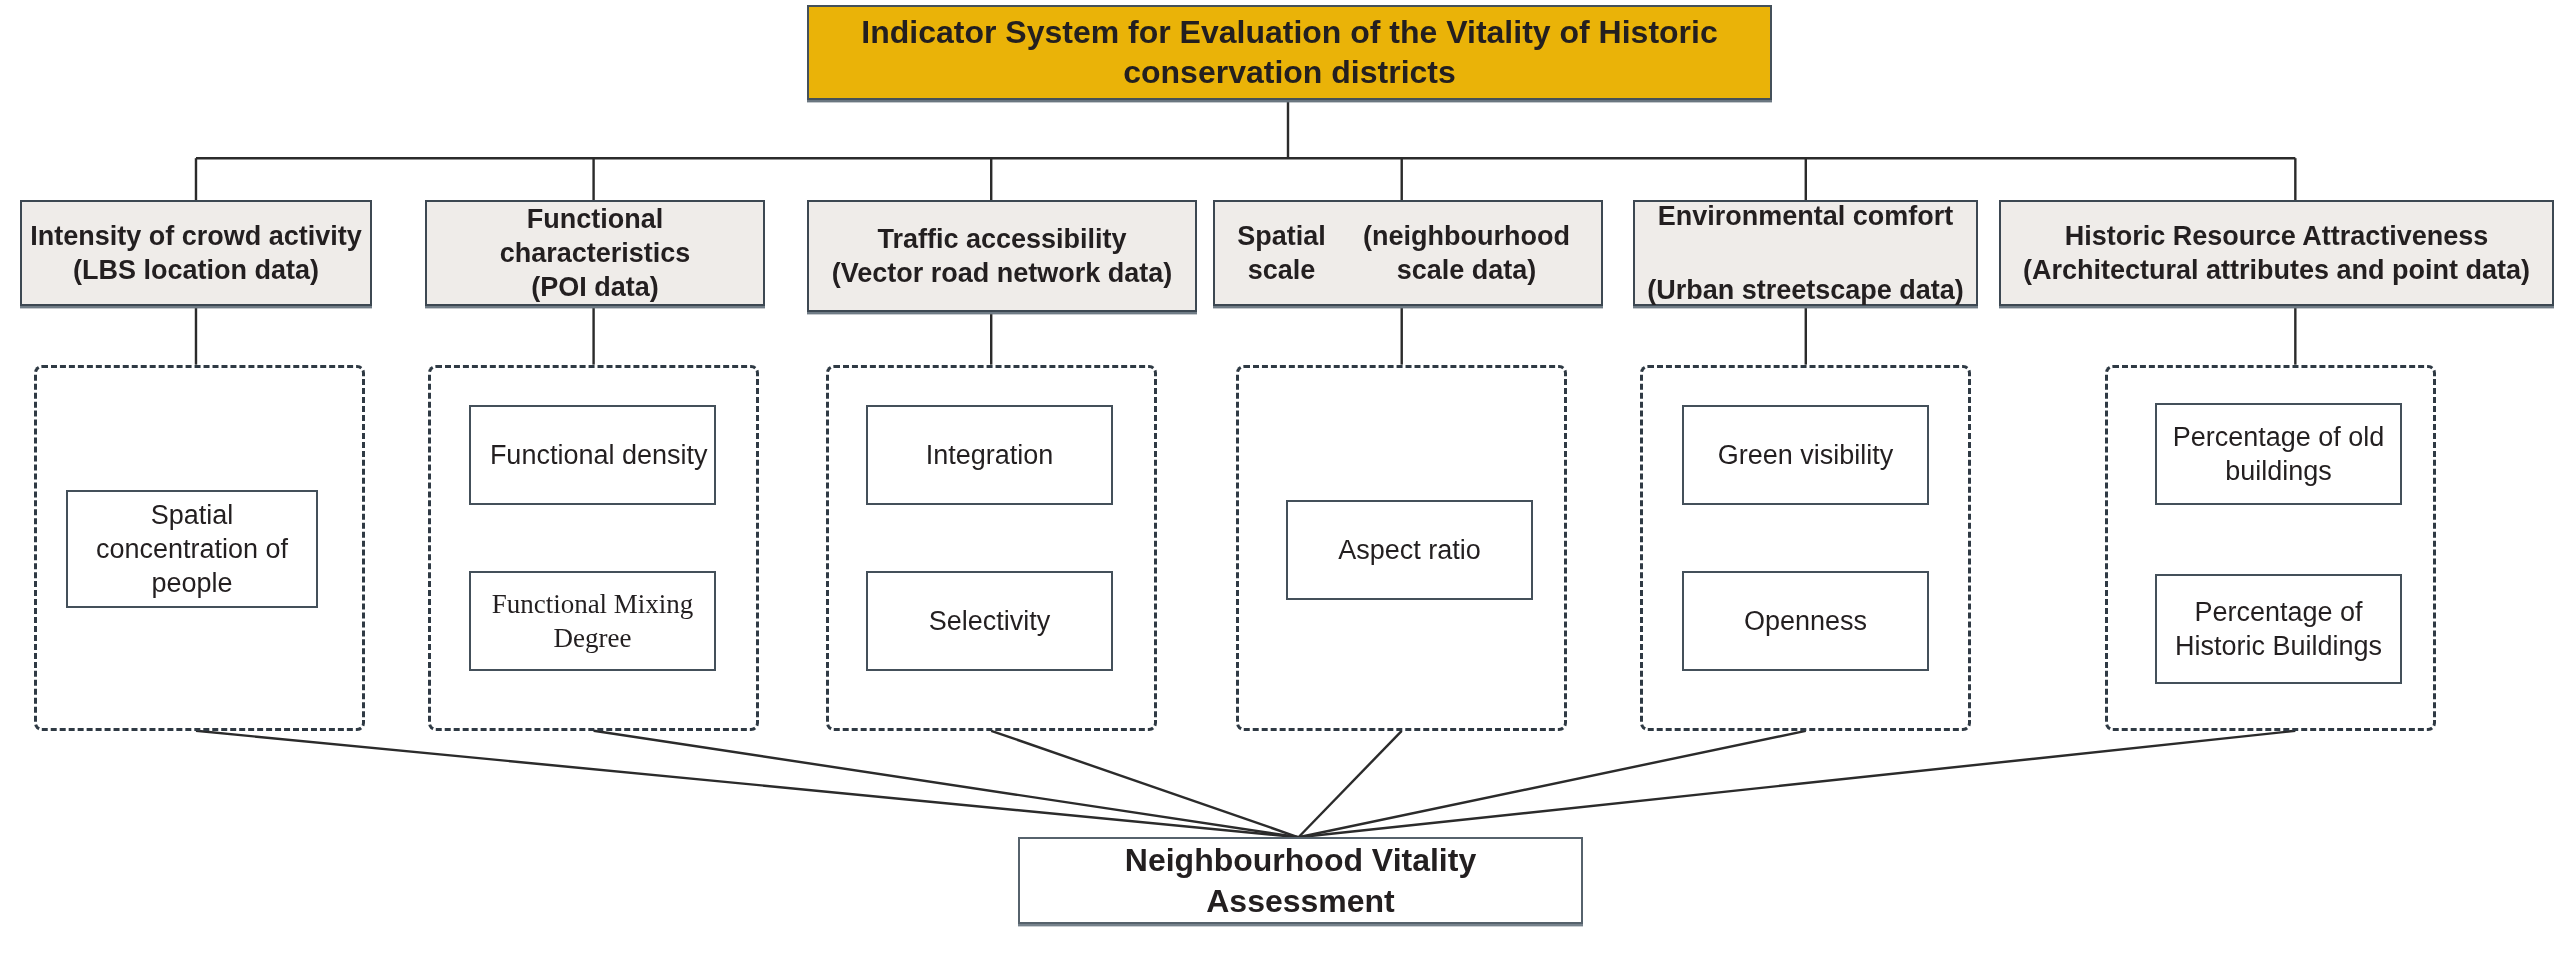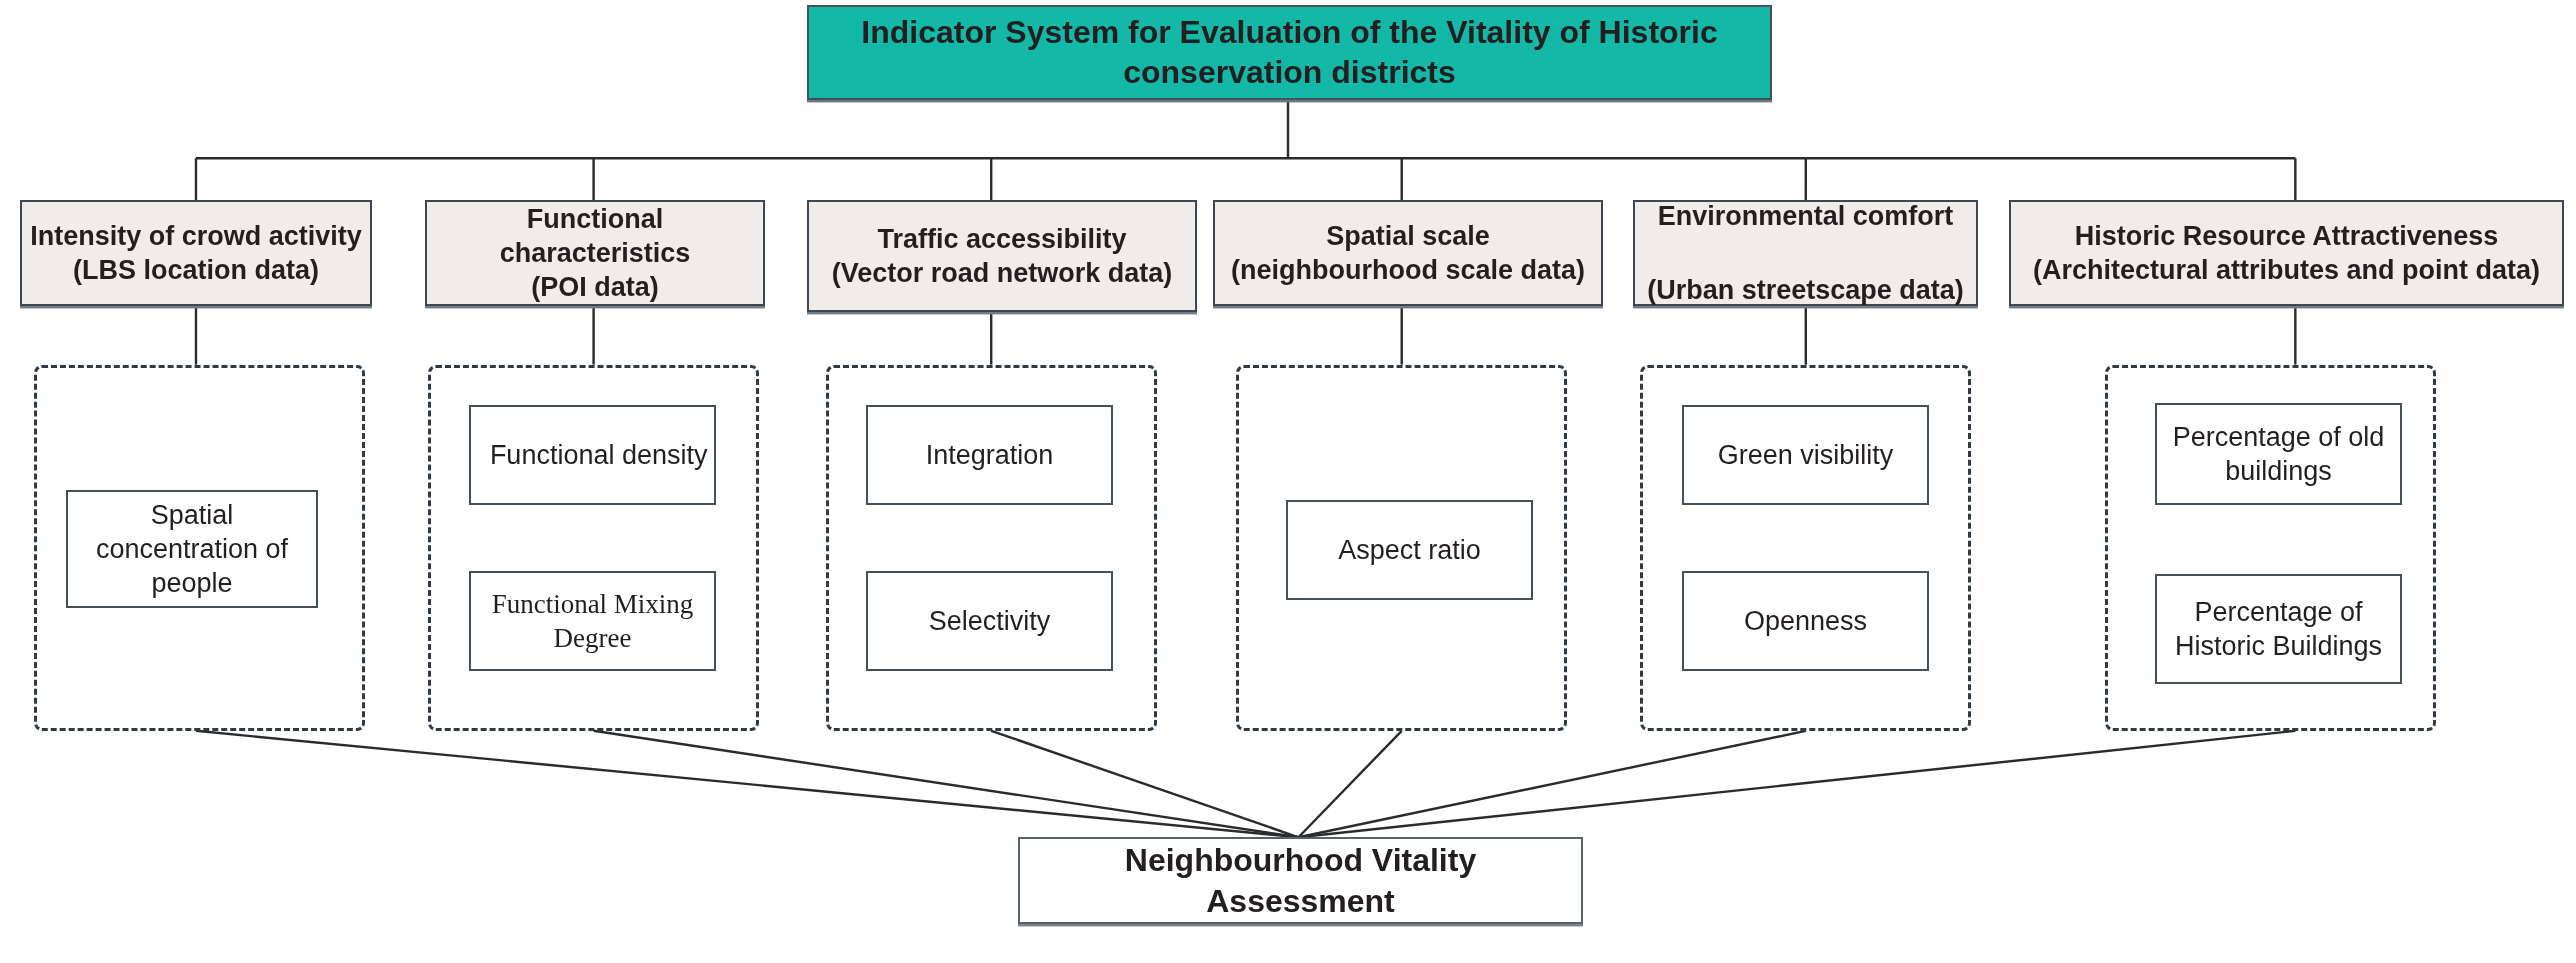--- a/index.html
+++ b/index.html
@@ -34,21 +34,21 @@
     align-items: center;
     justify-content: center;
     text-align: center;
     color: #231f20;
     line-height: 1.26;
   }
 
   
   .title-box {
     border: 2.4px solid #44505a;
-    background: #14b8a6;
+    background: #eab308;
     font-weight: bold;
     font-size: 32px;
     padding: 4.8px 21px;
     box-shadow: 0 2.4px 0 0 #6a7680;
   }
 
   
   .cat-box {
     border: 2.4px solid #3d4852;
     background: #efece9;
@@ -154,21 +154,21 @@
   </div>
   <div class="dash-group" style="left:826px; top:365px; width:331px; height:366px;">
   </div>
   <div class="node ind-box" style="left:866px; top:405px; width:247px; height:100px;">
     <span>Integration</span>
   </div>
   <div class="node ind-box" style="left:866px; top:571px; width:247px; height:100px;">
     <span>Selectivity</span>
   </div>
 
-  <div class="node cat-box" style="left:1213px; top:200px; width:390px; height:106px; flex-direction:column;justify-content:center;">
+  <div class="node cat-box" style="left:1213px; top:200px; width:390px; height:106px; flex-direction:row;justify-content:center;">
     <span>Spatial scale</span>
     <span>(neighbourhood scale data)</span>
   </div>
   <div class="dash-group" style="left:1236px; top:365px; width:331px; height:366px;">
   </div>
   <div class="node ind-box" style="left:1286px; top:500px; width:247px; height:100px;">
     <span>Aspect ratio</span>
   </div>
 
   <div class="node cat-box" style="left:1633px; top:200px; width:345px; height:106px; flex-direction:column;gap:40px;">
@@ -177,21 +177,21 @@
   </div>
   <div class="dash-group" style="left:1640px; top:365px; width:331px; height:366px;">
   </div>
   <div class="node ind-box" style="left:1682px; top:405px; width:247px; height:100px;">
     <span>Green visibility</span>
   </div>
   <div class="node ind-box" style="left:1682px; top:571px; width:247px; height:100px;">
     <span>Openness</span>
   </div>
 
-  <div class="node cat-box" style="left:1999px; top:200px; width:555px; height:106px; flex-direction:column;margin-left:10px;">
+  <div class="node cat-box" style="left:1999px; top:200px; width:555px; height:106px; flex-direction:column;">
     <span>Historic Resource Attractiveness</span>
     <span>(Architectural attributes and point data)</span>
   </div>
   <div class="dash-group" style="left:2105px; top:365px; width:331px; height:366px;">
   </div>
   <div class="node ind-box" style="left:2155px; top:403px; width:247px; height:102px;">
     <span>Percentage of old buildings</span>
   </div>
   <div class="node ind-box" style="left:2155px; top:574px; width:247px; height:110px;">
     <span>Percentage of Historic Buildings</span>

